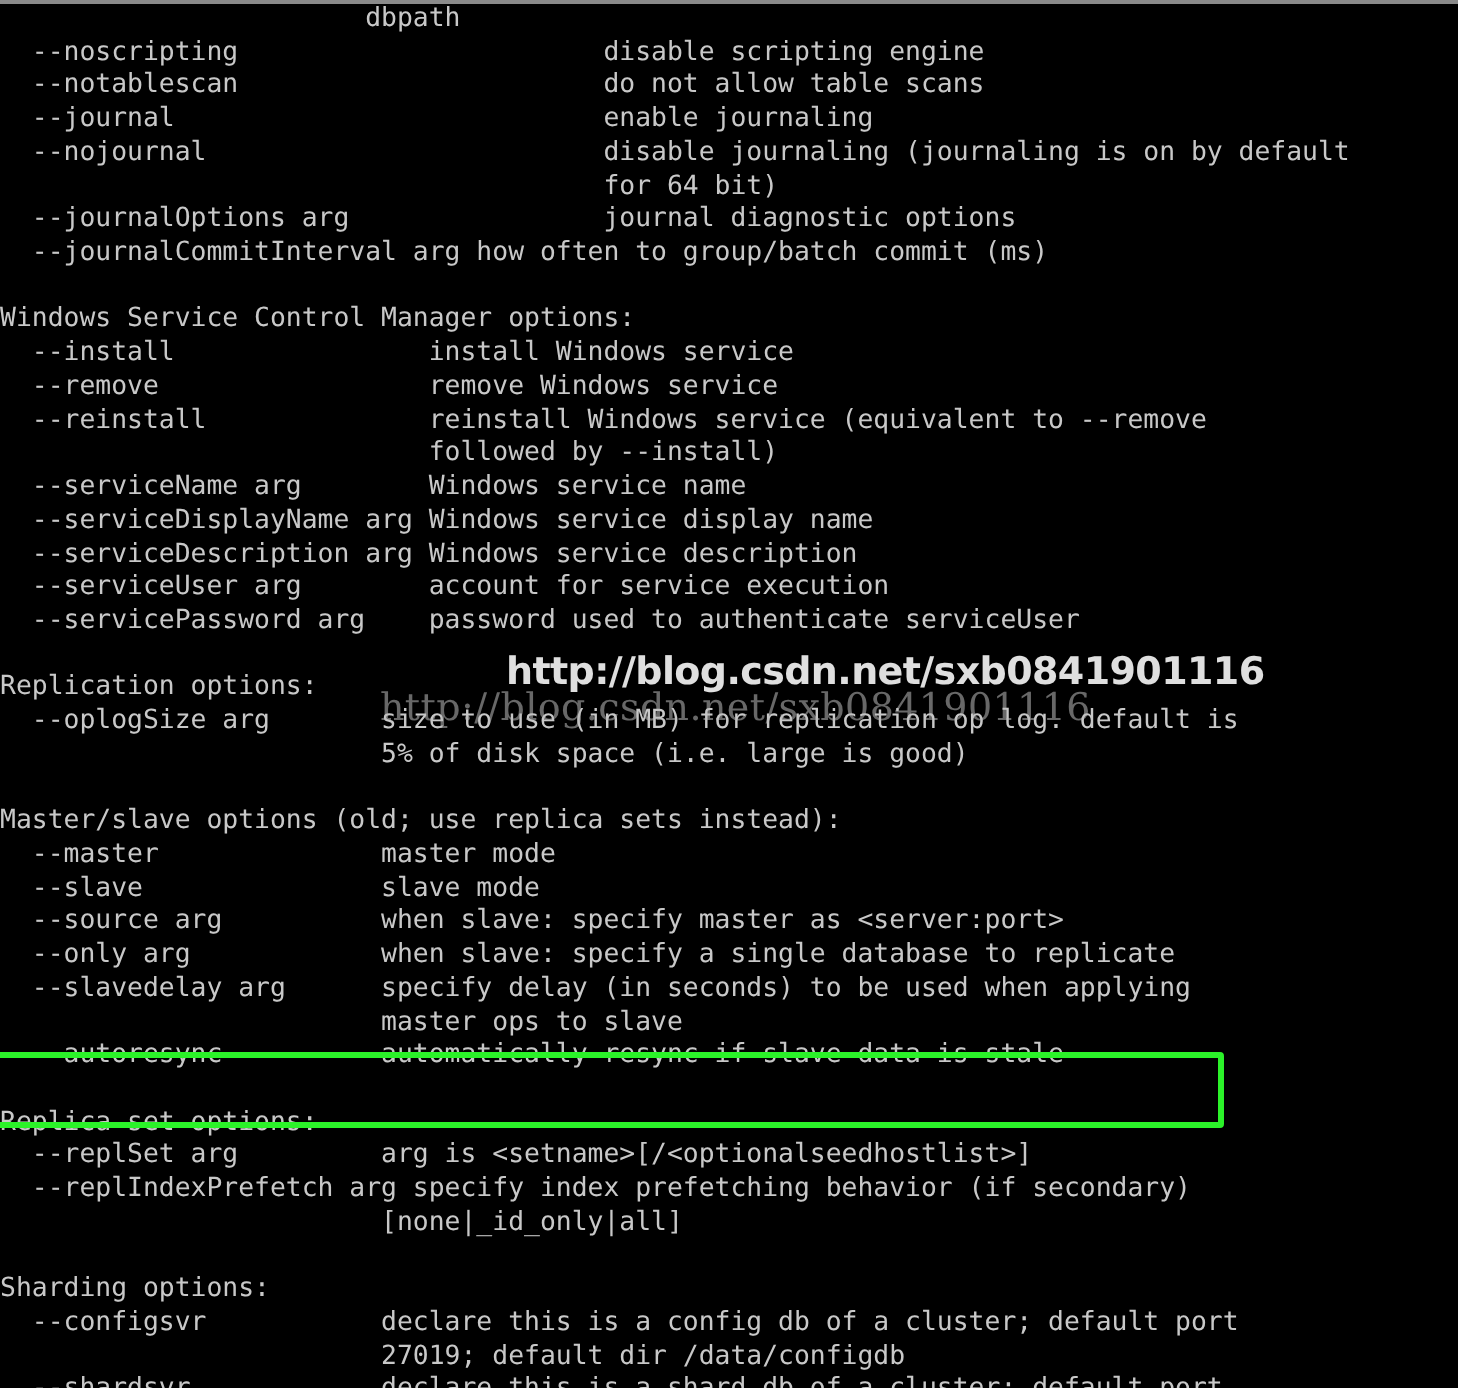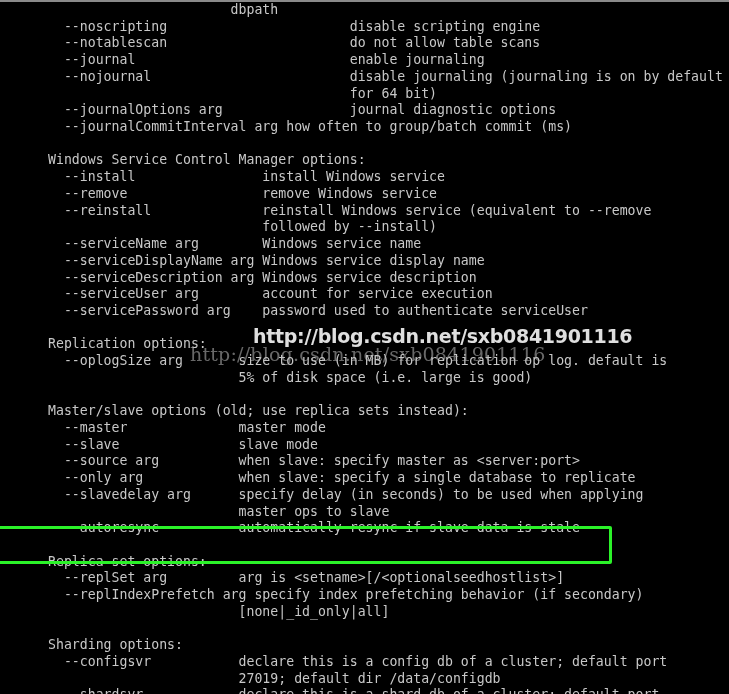--- a/index.html
+++ b/index.html
@@ -33,21 +33,20 @@
     color: #c8c8c8;
     font-size: 13.2px;
     line-height: 16.72px;
     white-space: pre;
     letter-spacing: 0px;
     font-family: "DejaVu Sans Mono", "Liberation Mono", monospace;
   }
   #console .line {
     height: 16.72px;
     white-space: pre;
-    margin-left: 48px;
   }
   
   #highlight-box {
     position: absolute;
     left: -4px;
     top: 526px;
     width: 616px;
     height: 38px;
     border: 3px solid #2bf229;
     box-sizing: border-box;

